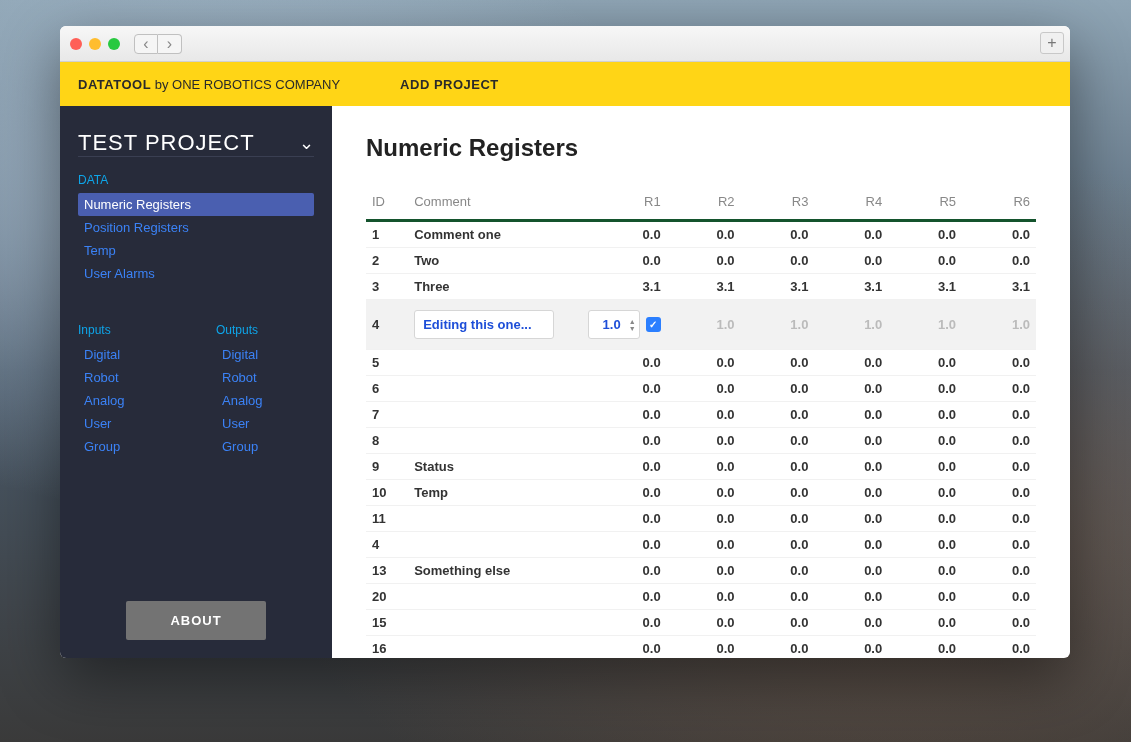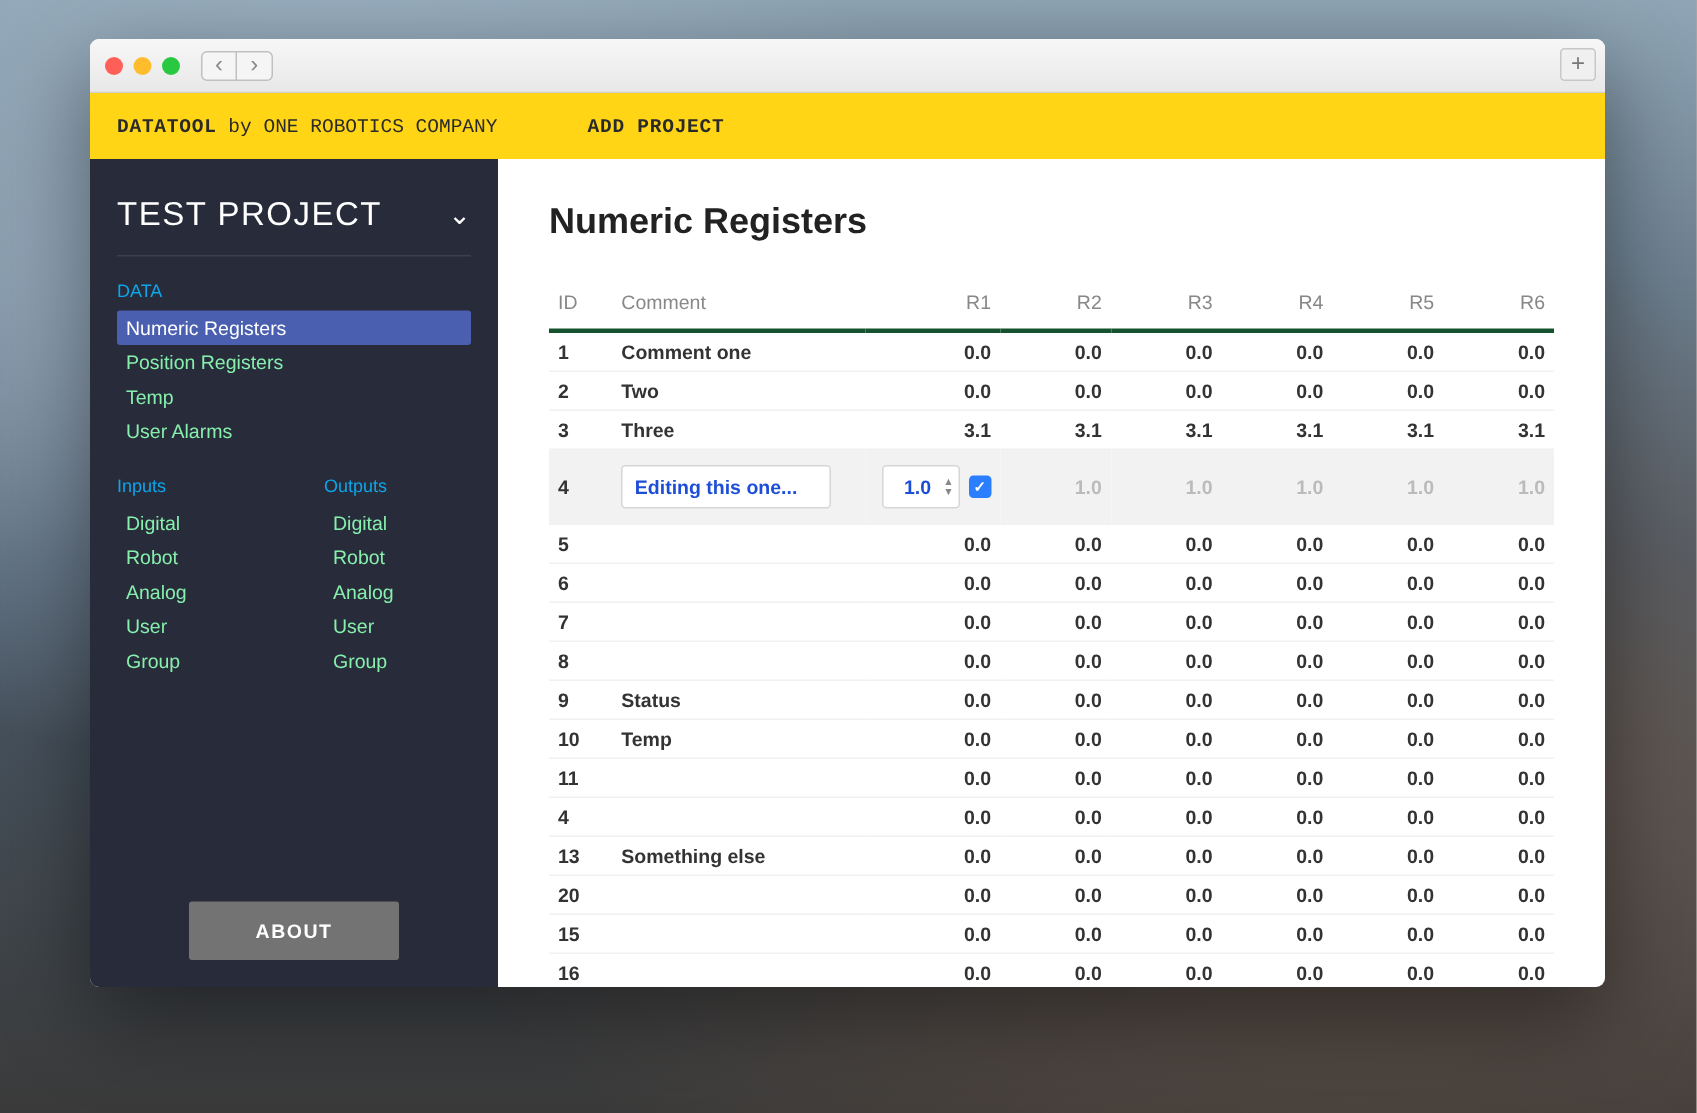--- a/index.html
+++ b/index.html
@@ -67,44 +67,43 @@
 }
 .topbar {
   height: 44px;
   background: #ffd516;
   display: flex;
   align-items: center;
   padding: 4px 18px;
   gap: 60px;
   font-size: 13px;
   color: #2a2a2a;
-  font-family: Liberation Mono, monospace;
 }
 .brand strong { font-weight: 800; letter-spacing: 0.5px; }
 .brand span { font-weight: 400; }
 .addproj { font-weight: 700; letter-spacing: 0.5px; }
 .body { flex: 1; display: flex; overflow: hidden; }
 .sidebar {
   width: 272px;
   background: #272b3a;
   color: #c8cad4;
   padding: 24px 18px 18px;
   display: flex;
   flex-direction: column;
   font-size: 13px;
 }
-.projrow { display: flex; align-items: center; justify-content: space-between; color: #fff; margin-bottom: 14px; }
+.projrow { display: flex; align-items: center; justify-content: space-between; color: #fff; }
 .projname { font-size: 22px; font-weight: 400; letter-spacing: 1px; }
 .chev { font-size: 18px; }
 .hr { border: none; border-top: 1px solid #3a3f52; margin-bottom: 16px; }
 .section-label { color: #0ea5e9; font-size: 12px; margin-bottom: 6px; }
 .navlist { list-style: none; margin-bottom: 18px; }
-.navlist li { padding: 4px 6px; cursor: pointer; color: #86efac; border-radius: 2px; }
+.navlist li { padding: 4px 6px; cursor: pointer; color: #3b82f6; border-radius: 2px; }
 .navlist li.active { background: #4a5fb0; color: #fff; }
-.iocols { display: flex; gap: 40px; }
+.iocols { display: flex; gap: 40px; margin-top: 20px; }
 .iocol { flex: 1; }
 .about {
   margin-top: auto;
   align-self: center;
   width: 140px;
   padding: 12px 0;
   text-align: center;
   background: #737373;
   color: #fff;
   font-weight: 700;

